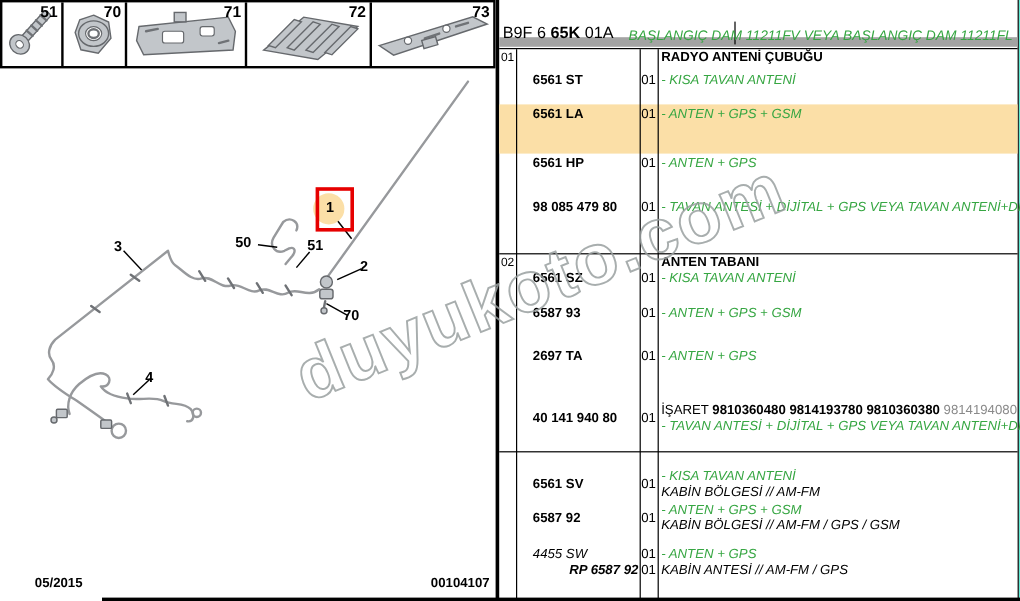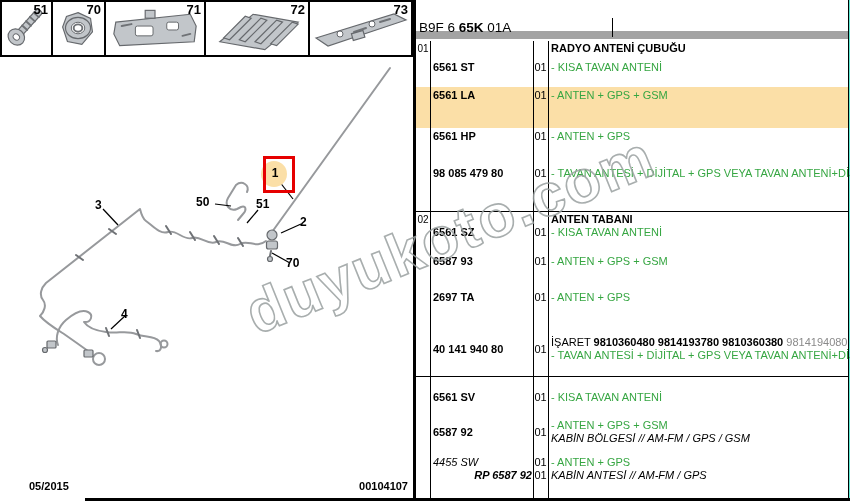--- a/index.html
+++ b/index.html
@@ -35,25 +35,25 @@
   #banner-row { position:absolute; left:0; top:21px; width:100%; height:20px; border-bottom:1px solid #000; font-size:11.5px; font-style:italic; color:#36a642; text-align:right; line-height:19px; padding-right:4px; white-space:nowrap; }
 
   .vline { position:absolute; top:41px; height:460px; width:1px; background:#000; z-index:2; }
   #vline-item { left:14px; } #vline-ref { left:117px; } #vline-qty { left:132px; }
   .hline { position:absolute; left:0; width:100%; height:1px; background:#000; z-index:2; }
 
   #highlight-band { position:absolute; left:0; top:87px; width:100%; height:41px; background:#fbdfa7; z-index:0; }
 
   .row { position:absolute; left:0; width:100%; display:flex; align-items:center; font-size:11px; line-height:13px; z-index:3; }
   .c-item { width:14px; text-align:center; font-size:10px; flex:none; }
-  .c-ref  { width:103px; padding-left:3px; font-weight:bold; flex:none; white-space:nowrap; }
+  .c-ref  { width:103px; padding-left:14px; font-weight:bold; flex:none; white-space:nowrap; }
   .c-qty  { width:15px; text-align:center; flex:none; }
   .c-desc { flex:1; padding-left:3px; white-space:nowrap; }
   .sec-title { font-weight:bold; }
-  .green { color:#36a642; }
+  .green { color:#36a642; font-style:italic; }
   .blkit { color:#000; font-style:italic; }
   .gray  { color:#8a8a8a; }
   .ref-italic { font-weight:normal; font-style:italic; }
   .ref-rp { font-weight:bold; font-style:italic; text-align:right; padding-right:1px; }
 
   #bottom-bar { position:absolute; left:85px; top:498px; width:765px; height:3px; background:#000; z-index:7; }
 
   
   #watermark { position:absolute; left:236px; top:284px; font-size:60px; font-weight:bold; letter-spacing:2px;
     color:transparent; -webkit-text-stroke:1.6px #9aa0a0; transform:rotate(-22deg); transform-origin:0 0;
@@ -177,20 +177,21 @@
     <div class="footer-text" id="footer-doc">00104107</div>
   </div>
 
   <div id="table-panel">
 
     <div id="title-row">
       <span>B9F 6 </span><b>65K</b><span> 01A</span>
       <div id="title-divider"></div>
     </div>
 
+    <div id="banner-row">BAŞLANGIÇ DAM 11211FV VEYA BAŞLANGIÇ DAM 11211FL</div>
 
     <div id="highlight-band"></div>
 
     <div class="vline" id="vline-item"></div>
     <div class="vline" id="vline-ref"></div>
     <div class="vline" id="vline-qty"></div>
     <div class="hline" style="top:211px"></div>
     <div class="hline" style="top:376px"></div>
 
     <div class="row" style="top:42px">
@@ -257,20 +258,21 @@
         <div class="green">- TAVAN ANTESİ + DİJİTAL + GPS VEYA TAVAN ANTENİ+DİJİTAL</div>
       </div>
     </div>
 
     <div class="row" style="top:391px">
       <div class="c-item"></div>
       <div class="c-ref">6561 SV</div>
       <div class="c-qty">01</div>
       <div class="c-desc">
         <div class="green">- KISA TAVAN ANTENİ</div>
+        <div class="blkit">KABİN BÖLGESİ // AM-FM</div>
       </div>
     </div>
     <div class="row" style="top:419px">
       <div class="c-item"></div>
       <div class="c-ref">6587 92</div>
       <div class="c-qty">01</div>
       <div class="c-desc">
         <div class="green">- ANTEN + GPS + GSM</div>
         <div class="blkit">KABİN BÖLGESİ // AM-FM / GPS / GSM</div>
       </div>

